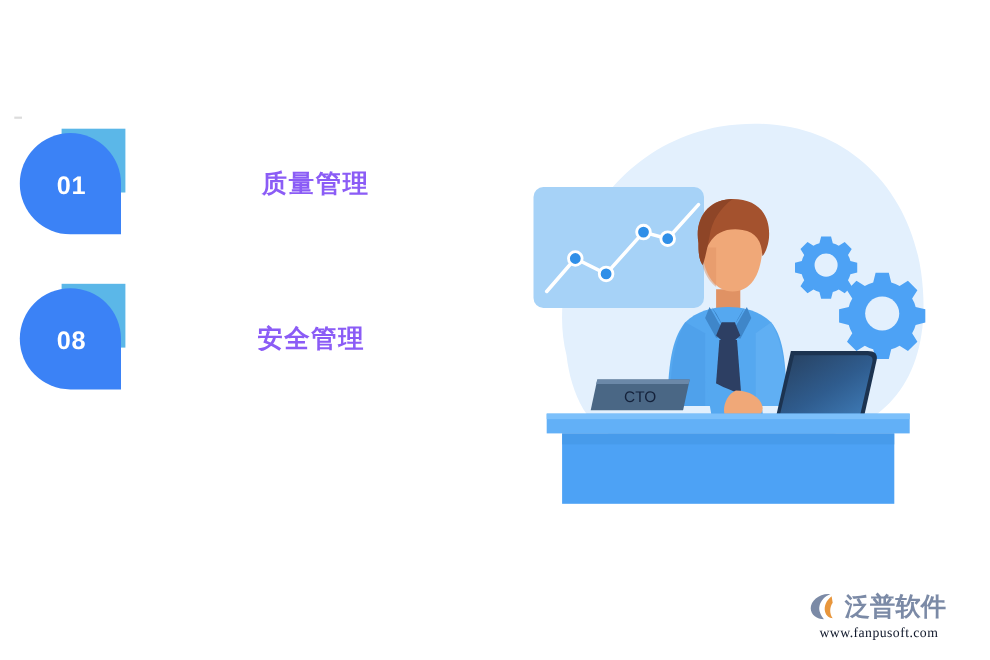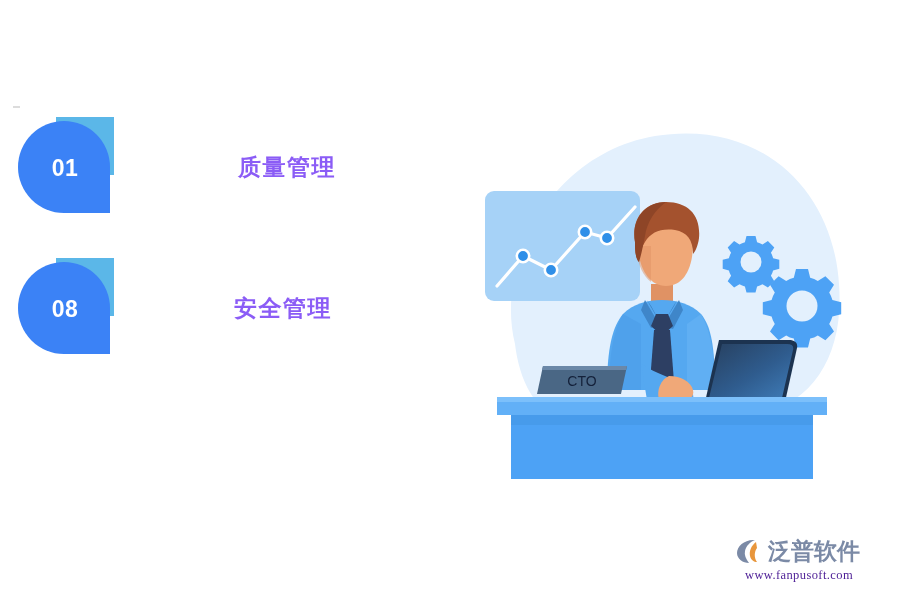--- a/index.html
+++ b/index.html
@@ -94,21 +94,21 @@
     top: 106px;
     width: 7px;
     height: 2px;
     background: #dcdcdc;
   }
 
   
   .illustration {
     position: absolute;
     left: 455px;
-    top: 114px;
+    top: 93px;
     width: 420px;
     height: 370px;
   }
   .illustration svg { display: block; }
 
   
   .logo {
     position: absolute;
     left: 734px;
     top: 536px;
@@ -123,21 +123,21 @@
   .logo-mark { width: 30px; height: 30px; flex: 0 0 30px; }
   .logo-word {
     color: #7b8aa6;
     font-size: 23px;
     font-weight: bold;
     letter-spacing: 0px;
     line-height: 1;
     white-space: nowrap;
   }
   .logo-url {
-    color: #4c1d95;
+    color: #0f172a;
     font-size: 12.5px;
     letter-spacing: 0.4px;
     margin-top: 2px;
     text-align: center;
     font-family: "Liberation Serif", "DejaVu Serif", serif;
     white-space: nowrap;
   }
 </style>
 </head>
 <body>

